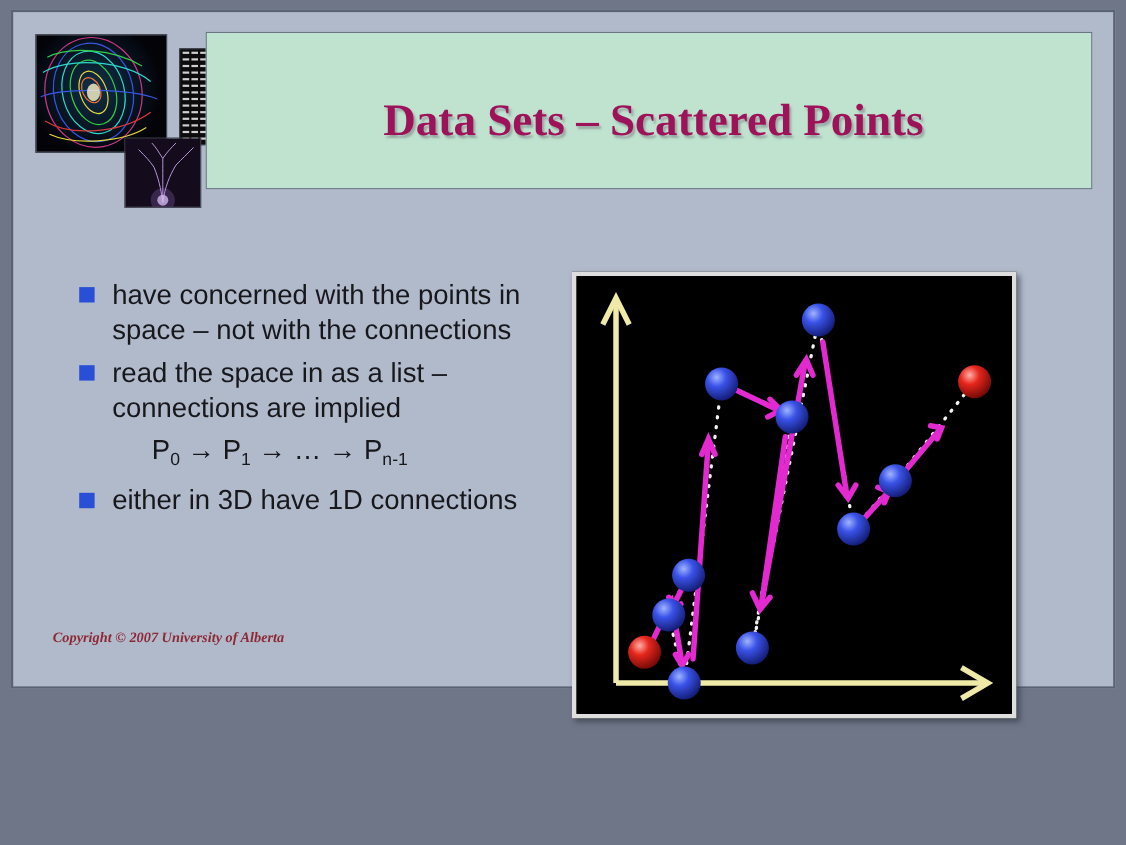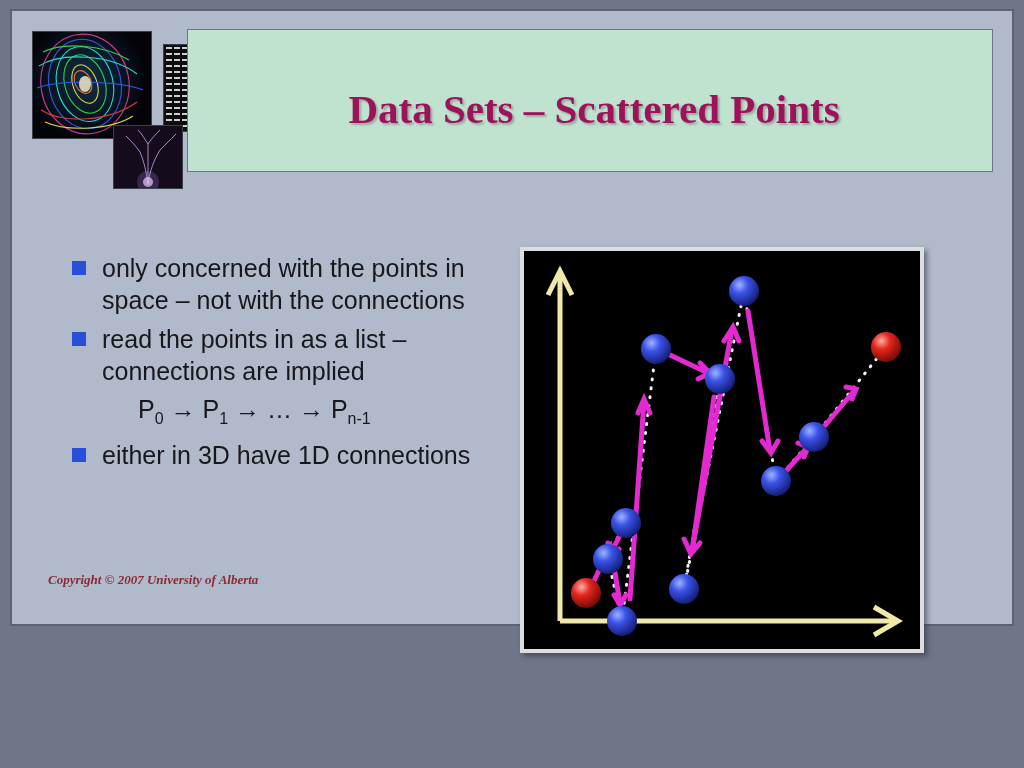--- a/index.html
+++ b/index.html
@@ -213,26 +213,26 @@
     </div>
 
     <div class="title-box">
       <div class="title-text">Data Sets – Scattered Points</div>
     </div>
 
     <div class="bullets">
 
       <div class="bullet-row">
         <div class="bullet-marker"></div>
-        <div class="bullet-text">only concerned with the points in space – not with the connections</div>
+        <div class="bullet-text">have concerned with the points in space – not with the connections</div>
       </div>
 
       <div class="bullet-row">
         <div class="bullet-marker"></div>
-        <div class="bullet-text">read the points in as a list – connections are implied</div>
+        <div class="bullet-text">read the space in as a list – connections are implied</div>
       </div>
 
       <div class="formula">
         <span>P</span><sub>0</sub><span> → </span><span>P</span><sub>1</sub><span> → </span><span>…</span><span> → </span><span>P</span><sub>n-1</sub>
       </div>
 
       <div class="bullet-row">
         <div class="bullet-marker"></div>
         <div class="bullet-text">either in 3D have 1D connections</div>
       </div>

